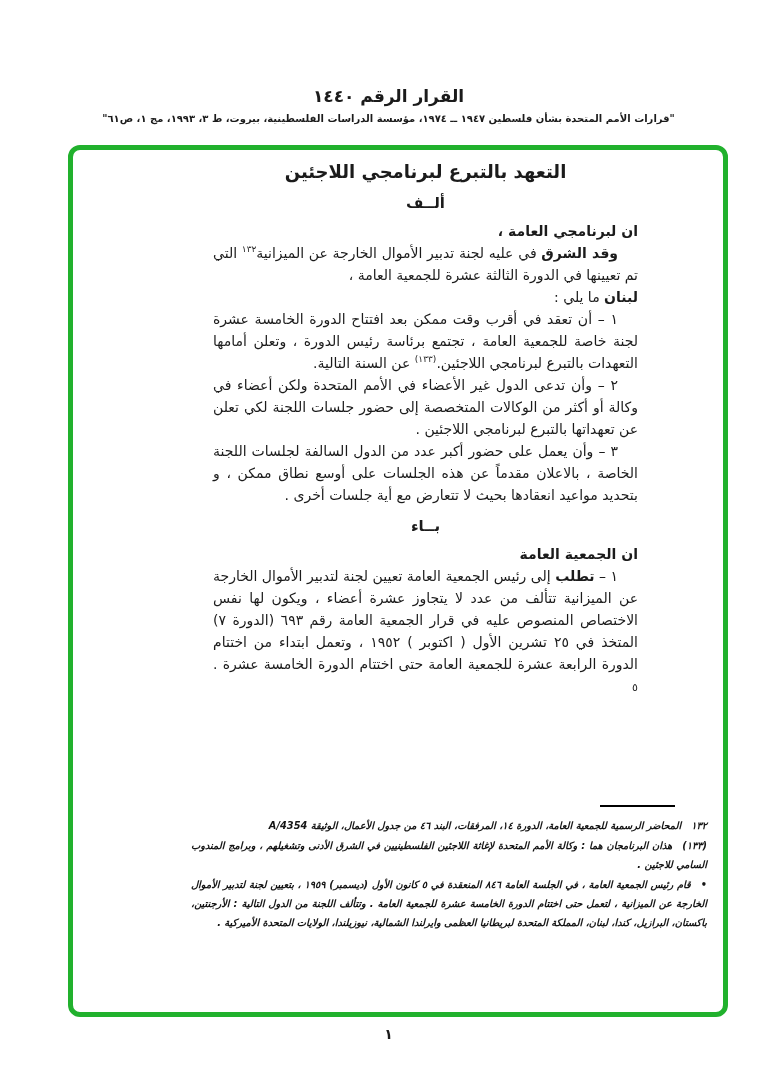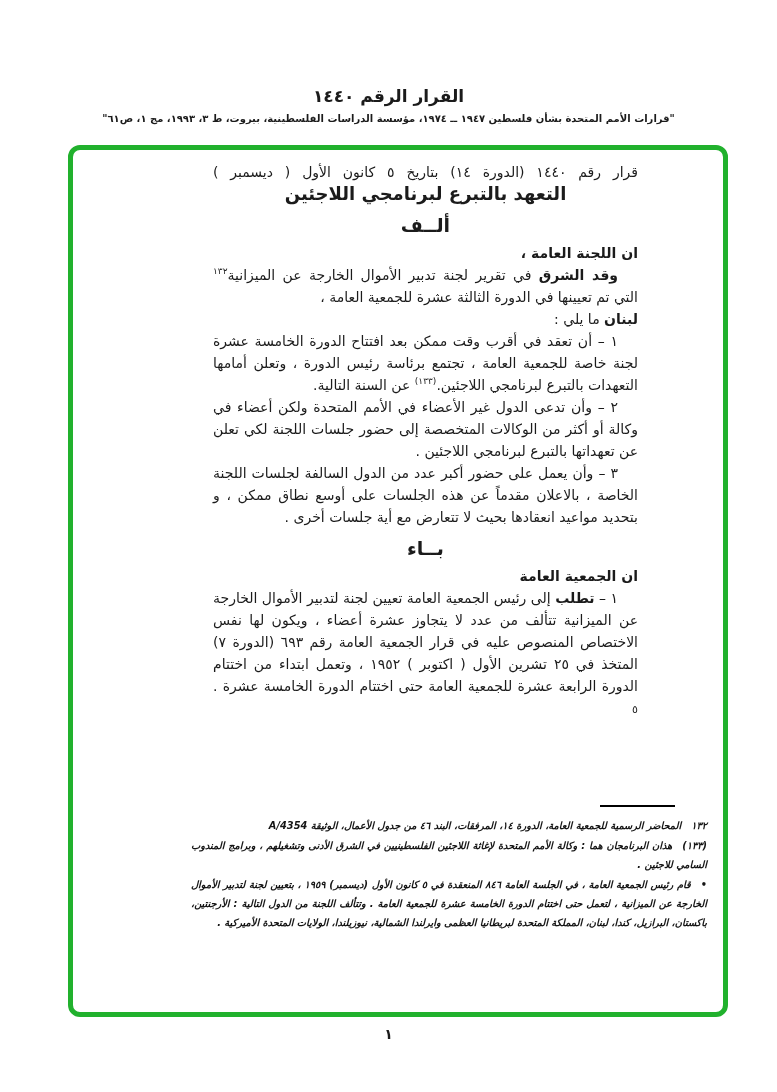--- a/index.html
+++ b/index.html
@@ -38,21 +38,21 @@
     top: 11px; right: 85px; left: 140px;
     direction: rtl;
     font-size: 14px;
     line-height: 22px;
     text-align: justify;
   }
   .h-line1 { text-align: justify; text-align-last: justify; }
   .h-line2 { text-align: left; padding-left: 30px; }
   .subject  { text-align: center; font-weight: bold; margin-top: 6px; font-size: 13.5px; }
   .subject2 { text-align: center; font-weight: bold; font-size: 18px; }
-  .sec-label { text-align: center; font-weight: bold; margin: 9px 0 6px 0; font-size: 19px; }
+  .sec-label { text-align: center; font-weight: bold; margin: 9px 0 6px 0; font-size: 15px; }
   .opening { font-weight: bold; }
   .para { text-indent: 20px; }
   .para.noindent { text-indent: 0; }
   b { font-weight: bold; }
   sup.ref { font-size: 9px; line-height: 0; vertical-align: super; }
   .refmark { font-size: 11px; }
 
   
   .fn-divider {
     position: absolute;
@@ -90,28 +90,27 @@
 <div class="page">
 
   <div class="page-header" dir="rtl">
     <div class="doc-title">القرار الرقم ١٤٤٠</div>
     <div class="doc-source">"قرارات الأمم المتحدة بشأن فلسطين ١٩٤٧ ــ ١٩٧٤، مؤسسة الدراسات الفلسطينية، بيروت، ط ٣، ١٩٩٣، مج ١، ص٦١"</div>
   </div>
 
   <div class="green-box">
 
     <div class="doc-body" dir="rtl">
-      <div class="h-line1">قرار رقم ١٤٤٠ (الدورة ١٤) بتاريخ ٥ كانون الأول ( ديسمبر )</div>
 
       <div class="subject2">التعهد بالتبرع لبرنامجي اللاجئين</div>
 
       <div class="sec-label">ألــف</div>
-      <div class="opening">ان اللجنة العامة ،</div>
+      <div class="opening">ان لبرنامجي العامة ،</div>
 
-      <p class="para"><b>وقد الشرق</b><span> في تقرير لجنة تدبير الأموال الخارجة عن الميزانية</span><sup class="ref">١٣٢</sup><span> التي تم تعيينها في الدورة الثالثة عشرة للجمعية العامة ،</span></p>
+      <p class="para"><b>وقد الشرق</b><span> في عليه لجنة تدبير الأموال الخارجة عن الميزانية</span><sup class="ref">١٣٢</sup><span> التي تم تعيينها في الدورة الثالثة عشرة للجمعية العامة ،</span></p>
 
       <p class="para noindent"><b>لبنان</b><span> ما يلي :</span></p>
 
       <p class="para"><span>١ – أن تعقد في أقرب وقت ممكن بعد افتتاح الدورة الخامسة عشرة لجنة خاصة للجمعية العامة ، تجتمع برئاسة رئيس الدورة ، وتعلن أمامها التعهدات بالتبرع لبرنامجي اللاجئين.</span><sup class="ref">(١٣٣)</sup><span> عن السنة التالية.</span></p>
 
       <p class="para">٢ – وأن تدعى الدول غير الأعضاء في الأمم المتحدة ولكن أعضاء في وكالة أو أكثر من الوكالات المتخصصة إلى حضور جلسات اللجنة لكي تعلن عن تعهداتها بالتبرع لبرنامجي اللاجئين .</p>
 
       <p class="para">٣ – وأن يعمل على حضور أكبر عدد من الدول السالفة لجلسات اللجنة الخاصة ، بالاعلان مقدماً عن هذه الجلسات على أوسع نطاق ممكن ، و بتحديد مواعيد انعقادها بحيث لا تتعارض مع أية جلسات أخرى .</p>
 
       <div class="sec-label">بــاء</div>

